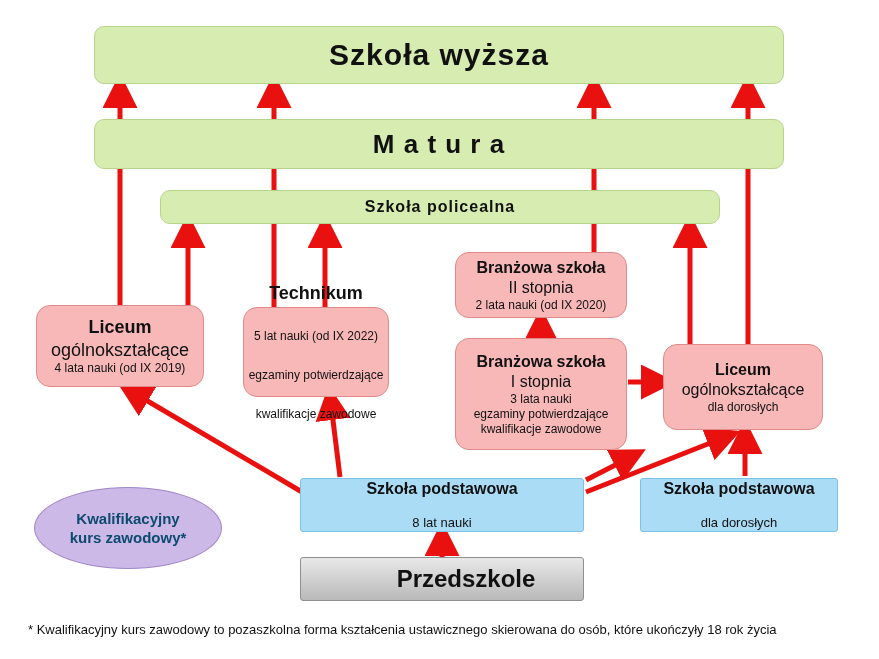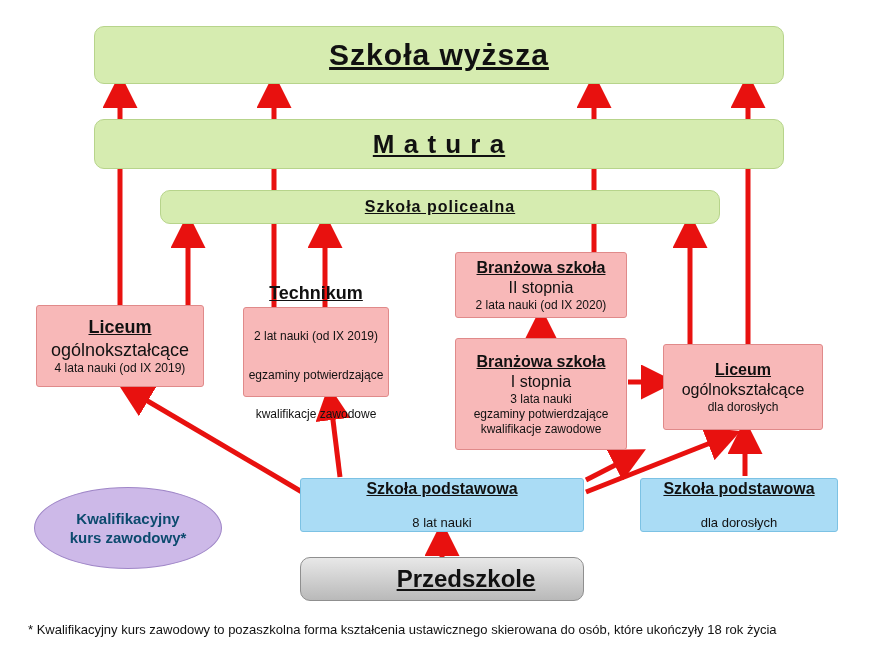--- a/index.html
+++ b/index.html
@@ -25,55 +25,54 @@
     flex-direction: column;
     align-items: center;
     justify-content: center;
     text-align: center;
     border: 1px solid #999;
     border-radius: 4px;
     line-height: 1.25;
   }
   .node .l1 {
     font-weight: bold;
-    text-decoration: underline;
   }
   .node .l2, .node .l3 {
     font-weight: normal;
   }
   
   .green {
     background: #d6ecb0;
     border: 1px solid #b7d48b;
     border-radius: 10px;
   }
   .green .l1 {
     color: #111111;
     letter-spacing: 1px;
   }
   
   .pink {
     background: #f8b8b8;
     border: 1px solid #e08a8a;
-    border-radius: 3px;
+    border-radius: 14px;
     color: #111111;
   }
   
   .blue {
     background: #aadcf5;
     border: 1px solid #7cc2e4;
     border-radius: 3px;
     color: #111111;
     justify-content: space-between;
   }
   
   .grey {
     background: linear-gradient(to bottom, #e8e8e8, #b9b9b9);
     border: 1px solid #8f8f8f;
-    border-radius: 10px;
+    border-radius: 3px;
     color: #111111;
     padding-left: 48px;
   }
   
   .ellipse {
     position: absolute;
     box-sizing: border-box;
     display: flex;
     flex-direction: column;
     align-items: center;
@@ -184,21 +183,21 @@
   </div>
 
   <div class="node pink" id="liceum-ogolno">
     <span class="l1 t18">Liceum</span>
     <span class="l2 t18">ogólnokształcące</span>
     <span class="l3 t12">4 lata nauki (od IX 2019)</span>
   </div>
 
   <div class="node pink" id="technikum">
     <span class="l1 t18">Technikum</span>
-    <span class="l2 t12">2 lat nauki (od IX 2019)</span>
+    <span class="l2 t12">5 lat nauki (od IX 2022)</span>
     <span class="l2 t12">egzaminy potwierdzające</span>
     <span class="l2 t12">kwalifikacje zawodowe</span>
   </div>
 
   <div class="node pink" id="branz2">
     <span class="l1 t16">Branżowa szkoła</span>
     <span class="l2 t16">II stopnia</span>
     <span class="l3 t12">2 lata nauki (od IX 2020)</span>
   </div>
 

